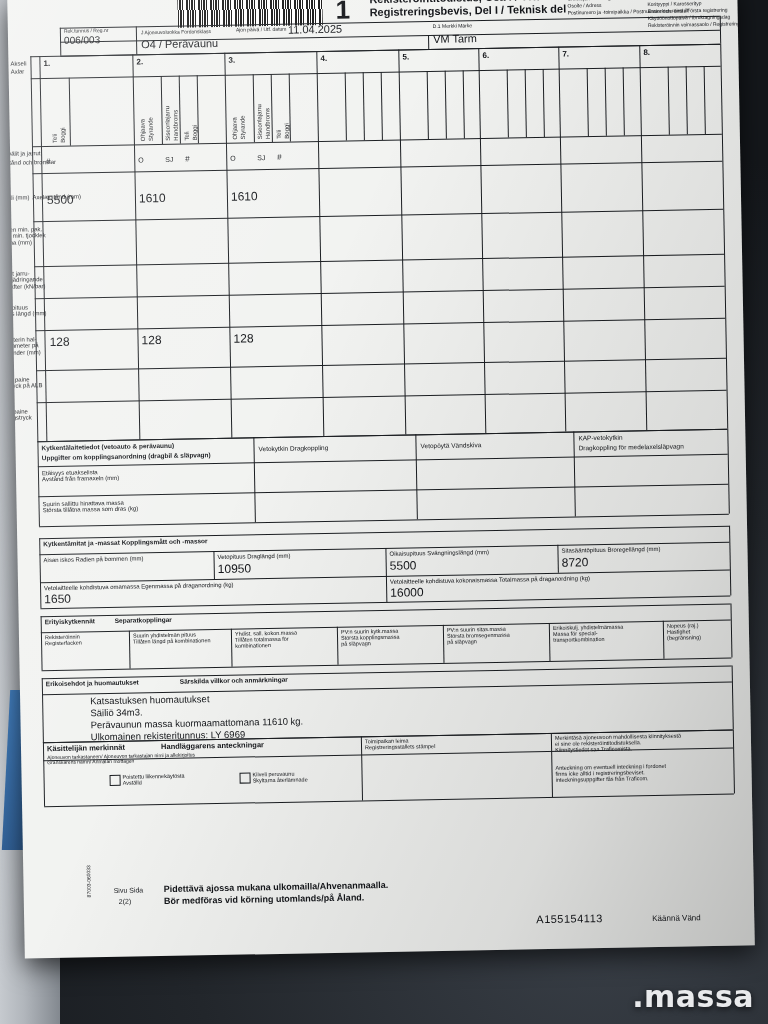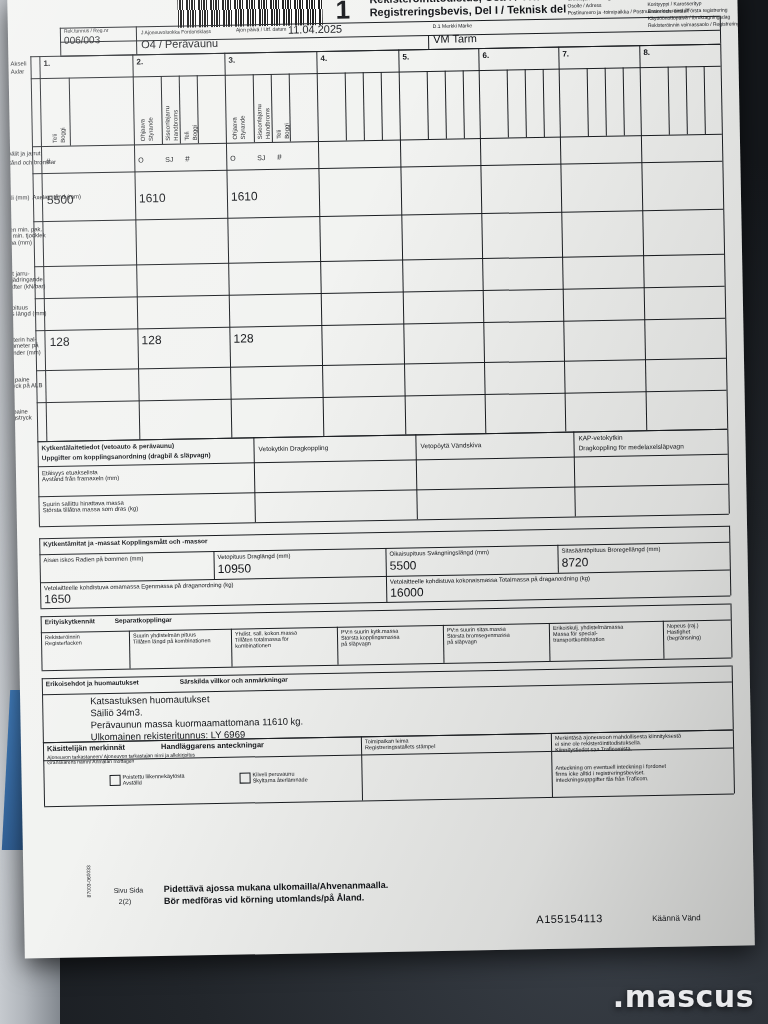--- a/index.html
+++ b/index.html
@@ -353,14 +353,14 @@
   <div class="txt" style="left:90px;top:890px;font-size:7px;">Sivu Sida</div>
   <div class="txt" style="left:95px;top:901px;font-size:7px;">2(2)</div>
   <div class="txt b" style="left:140px;top:889px;font-size:9px;">Pidettävä ajossa mukana ulkomailla/Ahvenanmaalla.</div>
   <div class="txt b" style="left:140px;top:901px;font-size:9px;">Bör medföras vid körning utomlands/på Åland.</div>
   <div class="txt" style="left:512px;top:925px;font-size:11px;letter-spacing:.5px;">A155154113</div>
   <div class="txt" style="left:628px;top:928px;font-size:8px;">Käännä Vänd</div>
 
 </div>
 
 <div class="mascus">
-  <span>.mascus</span>
+  <span>.massa</span>
 </div>
 
 </body></html>

